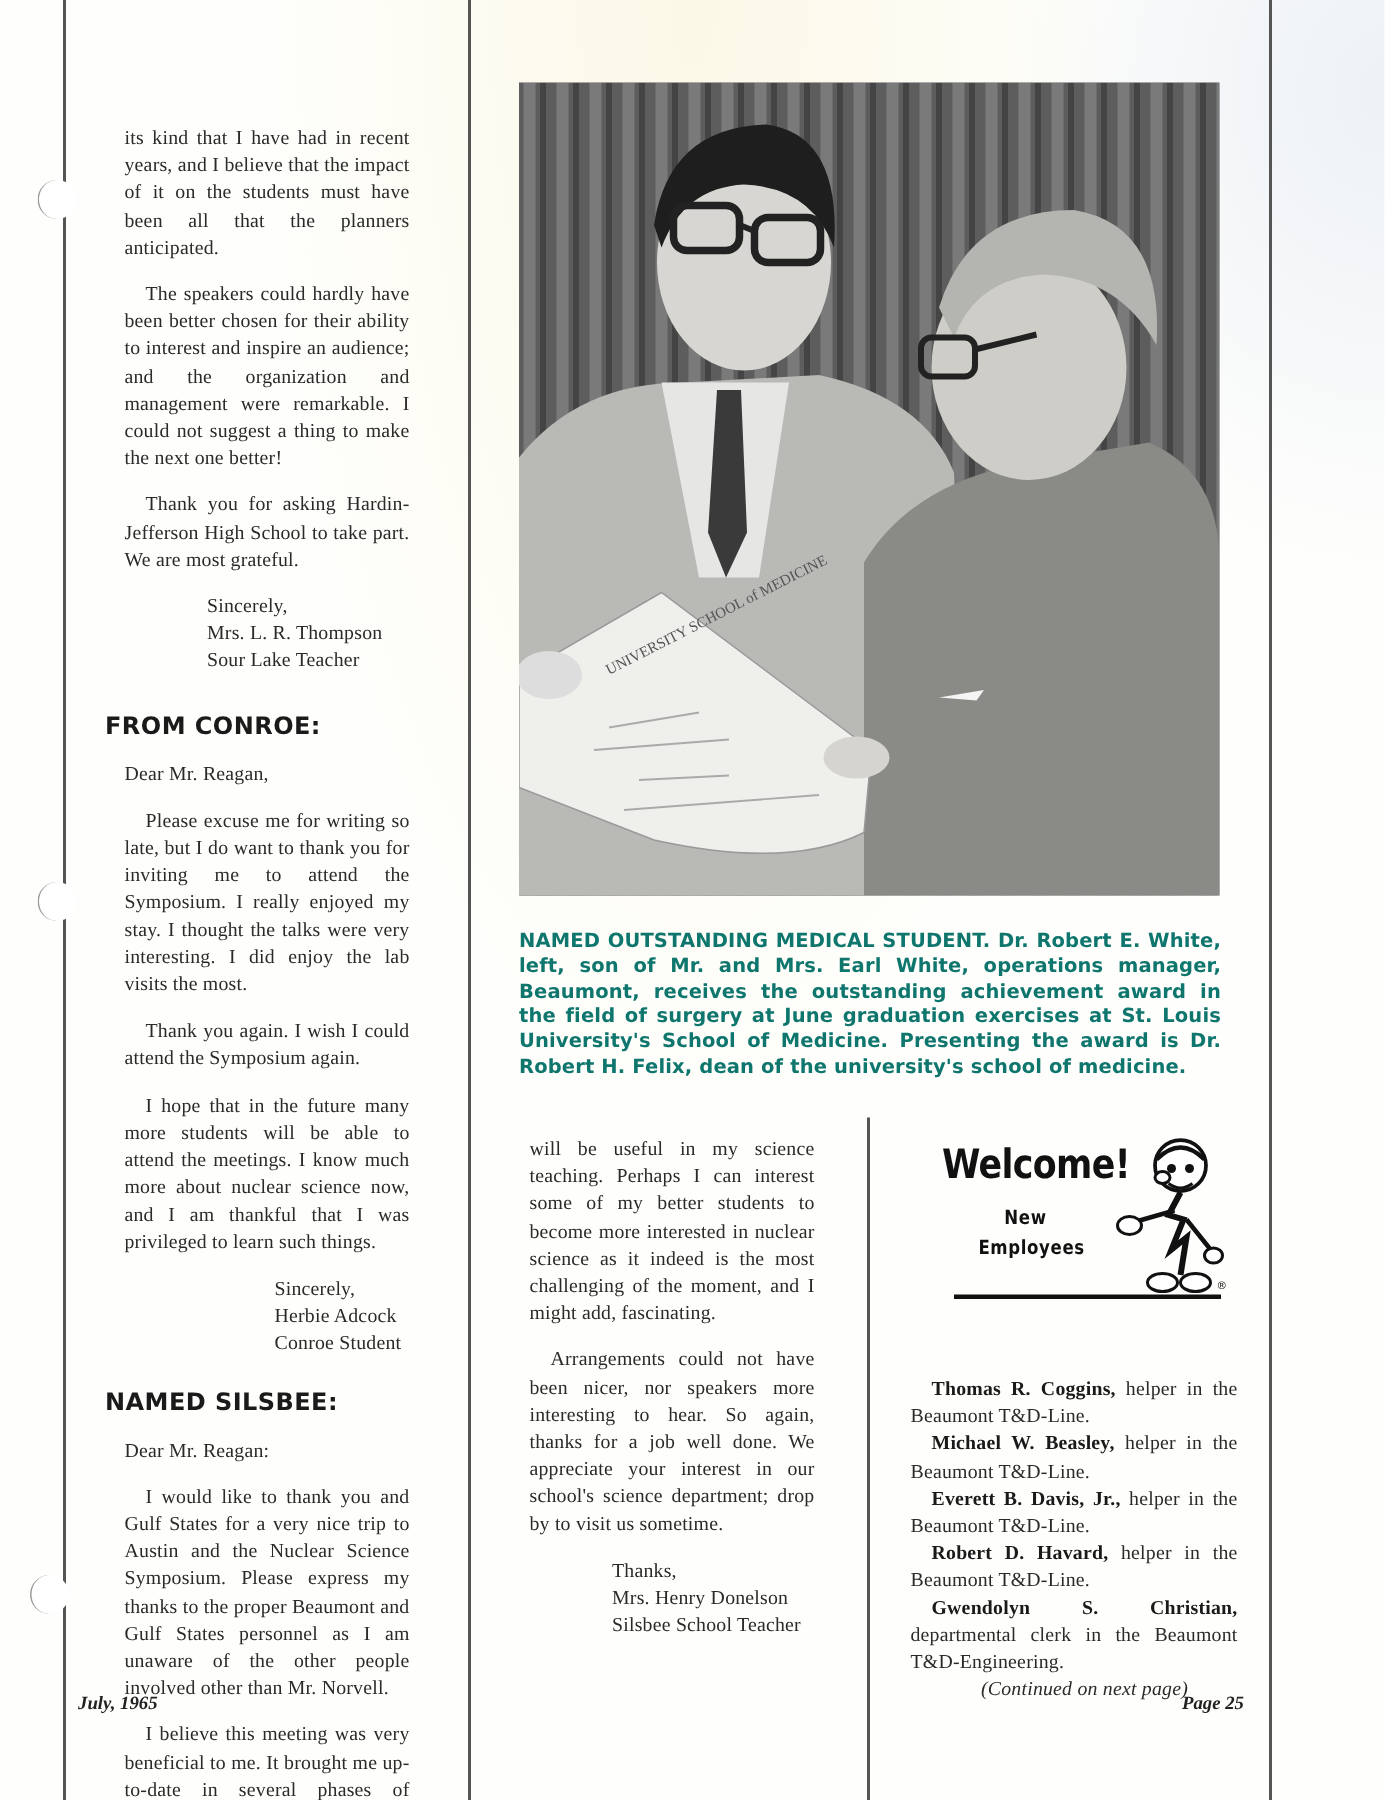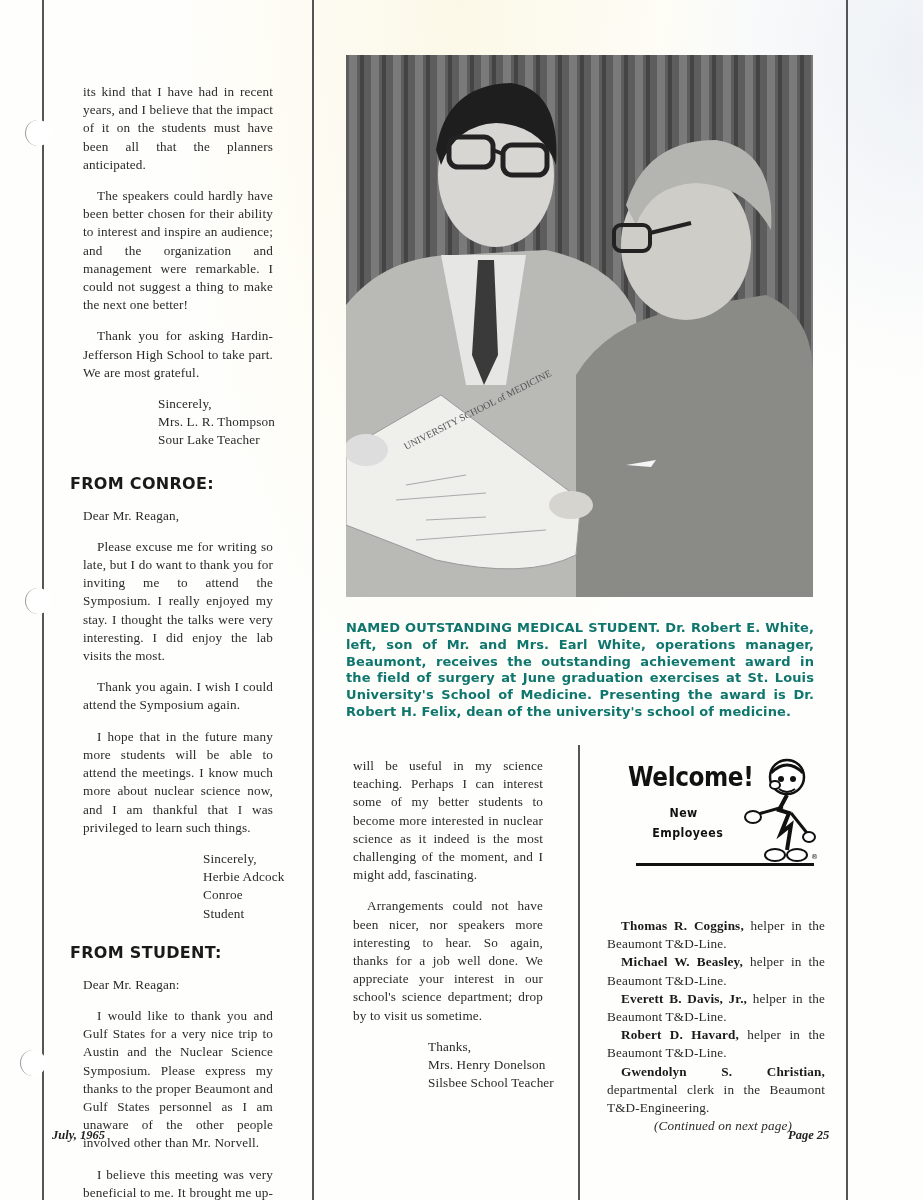--- a/index.html
+++ b/index.html
@@ -21,21 +21,21 @@
     position: absolute; width: 26px; height: 26px; border-radius: 50%;
     background: #fff; border-left: 1.5px solid #999; box-sizing: border-box;
   }
   .col {
     position: absolute; font-size: 13.2px; line-height: 18.2px;
     text-align: justify; letter-spacing: 0.15px;
   }
   .col p { margin: 13px; text-indent: 14px; }
   .col p.noindent { text-indent: 0; }
   .sig { padding-left: 68px; text-align: left; }
-  .sig div { line-height: 18.2px; margin-left: 20px; }
+  .sig div { line-height: 18.2px; }
   .heading {
     font-family: "DejaVu Sans", "Liberation Sans", sans-serif;
     font-weight: bold; font-size: 16px; letter-spacing: 0.3px;
     color: #1a1a1a; line-height: 20px; margin-top: 0;
   }
   .photo {
     position: absolute; left: 346px; top: 55px; width: 467px; height: 542px;
     overflow: hidden; background: #6b6b6b;
   }
   .caption {
@@ -91,21 +91,21 @@
   <p class="noindent">Dear Mr. Reagan,</p>
   <p>Please excuse me for writing so late, but I do want to thank you for inviting me to attend the Symposium. I really enjoyed my stay. I thought the talks were very interesting. I did enjoy the lab visits the most.</p>
   <p>Thank you again. I wish I could attend the Symposium again.</p>
   <p>I hope that in the future many more students will be able to attend the meetings. I know much more about nuclear science now, and I am thankful that I was privileged to learn such things.</p>
   <div class="sig" style="padding-left:113px; margin-top:6px;">
     <div>Sincerely,</div>
     <div>Herbie Adcock</div>
     <div>Conroe Student</div>
   </div>
 
-  <div class="heading" style="margin-top:20px;">FROM STUDENT:</div>
+  <div class="heading" style="margin-top:20px;">NAMED SILSBEE:</div>
   <p class="noindent">Dear Mr. Reagan:</p>
   <p>I would like to thank you and Gulf States for a very nice trip to Austin and the Nuclear Science Symposium. Please express my thanks to the proper Beaumont and Gulf States personnel as I am unaware of the other people involved other than Mr. Norvell.</p>
   <p>I believe this meeting was very beneficial to me. It brought me up-to-date in several phases of nuclear research that is not yet in our text books, so I feel it</p>
 </div>
 
 <div class="photo">
   <svg width="467" height="542" viewBox="0 0 467 542" xmlns="http://www.w3.org/2000/svg">
     <defs>
       <pattern id="curtain" width="22" height="542" patternUnits="userSpaceOnUse">
         <rect width="22" height="542" fill="#5d5d5d"></rect>

